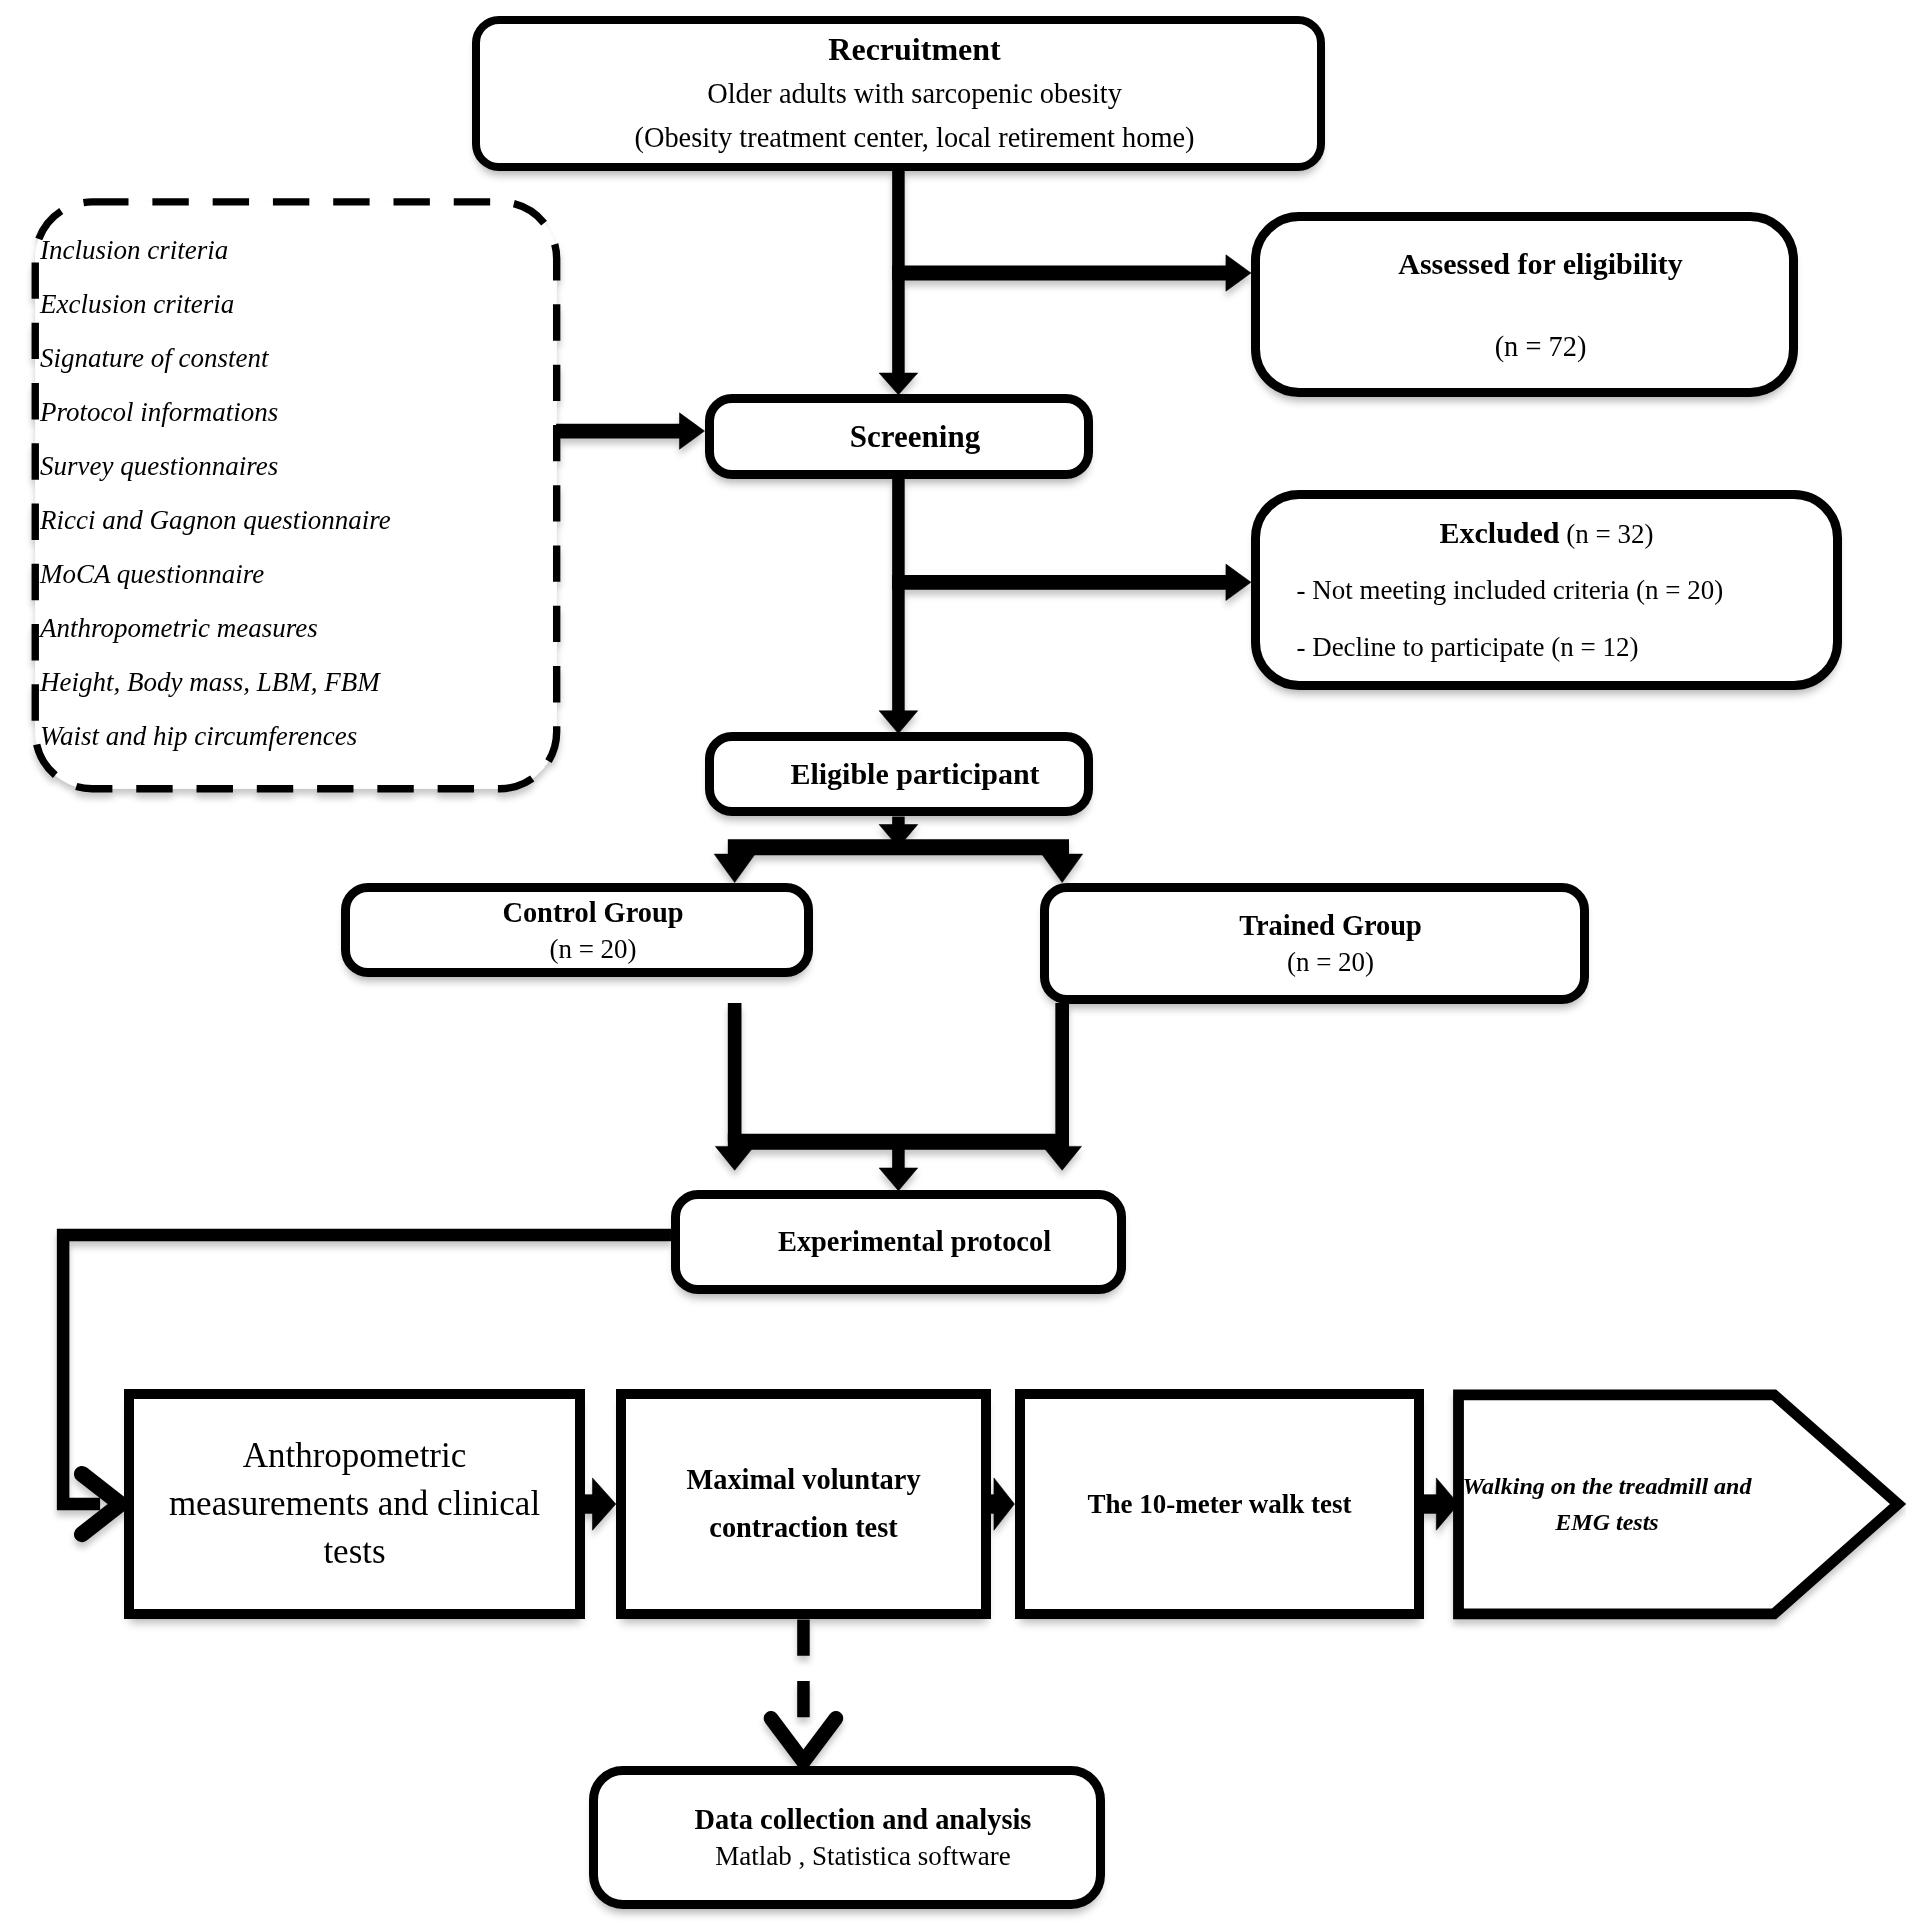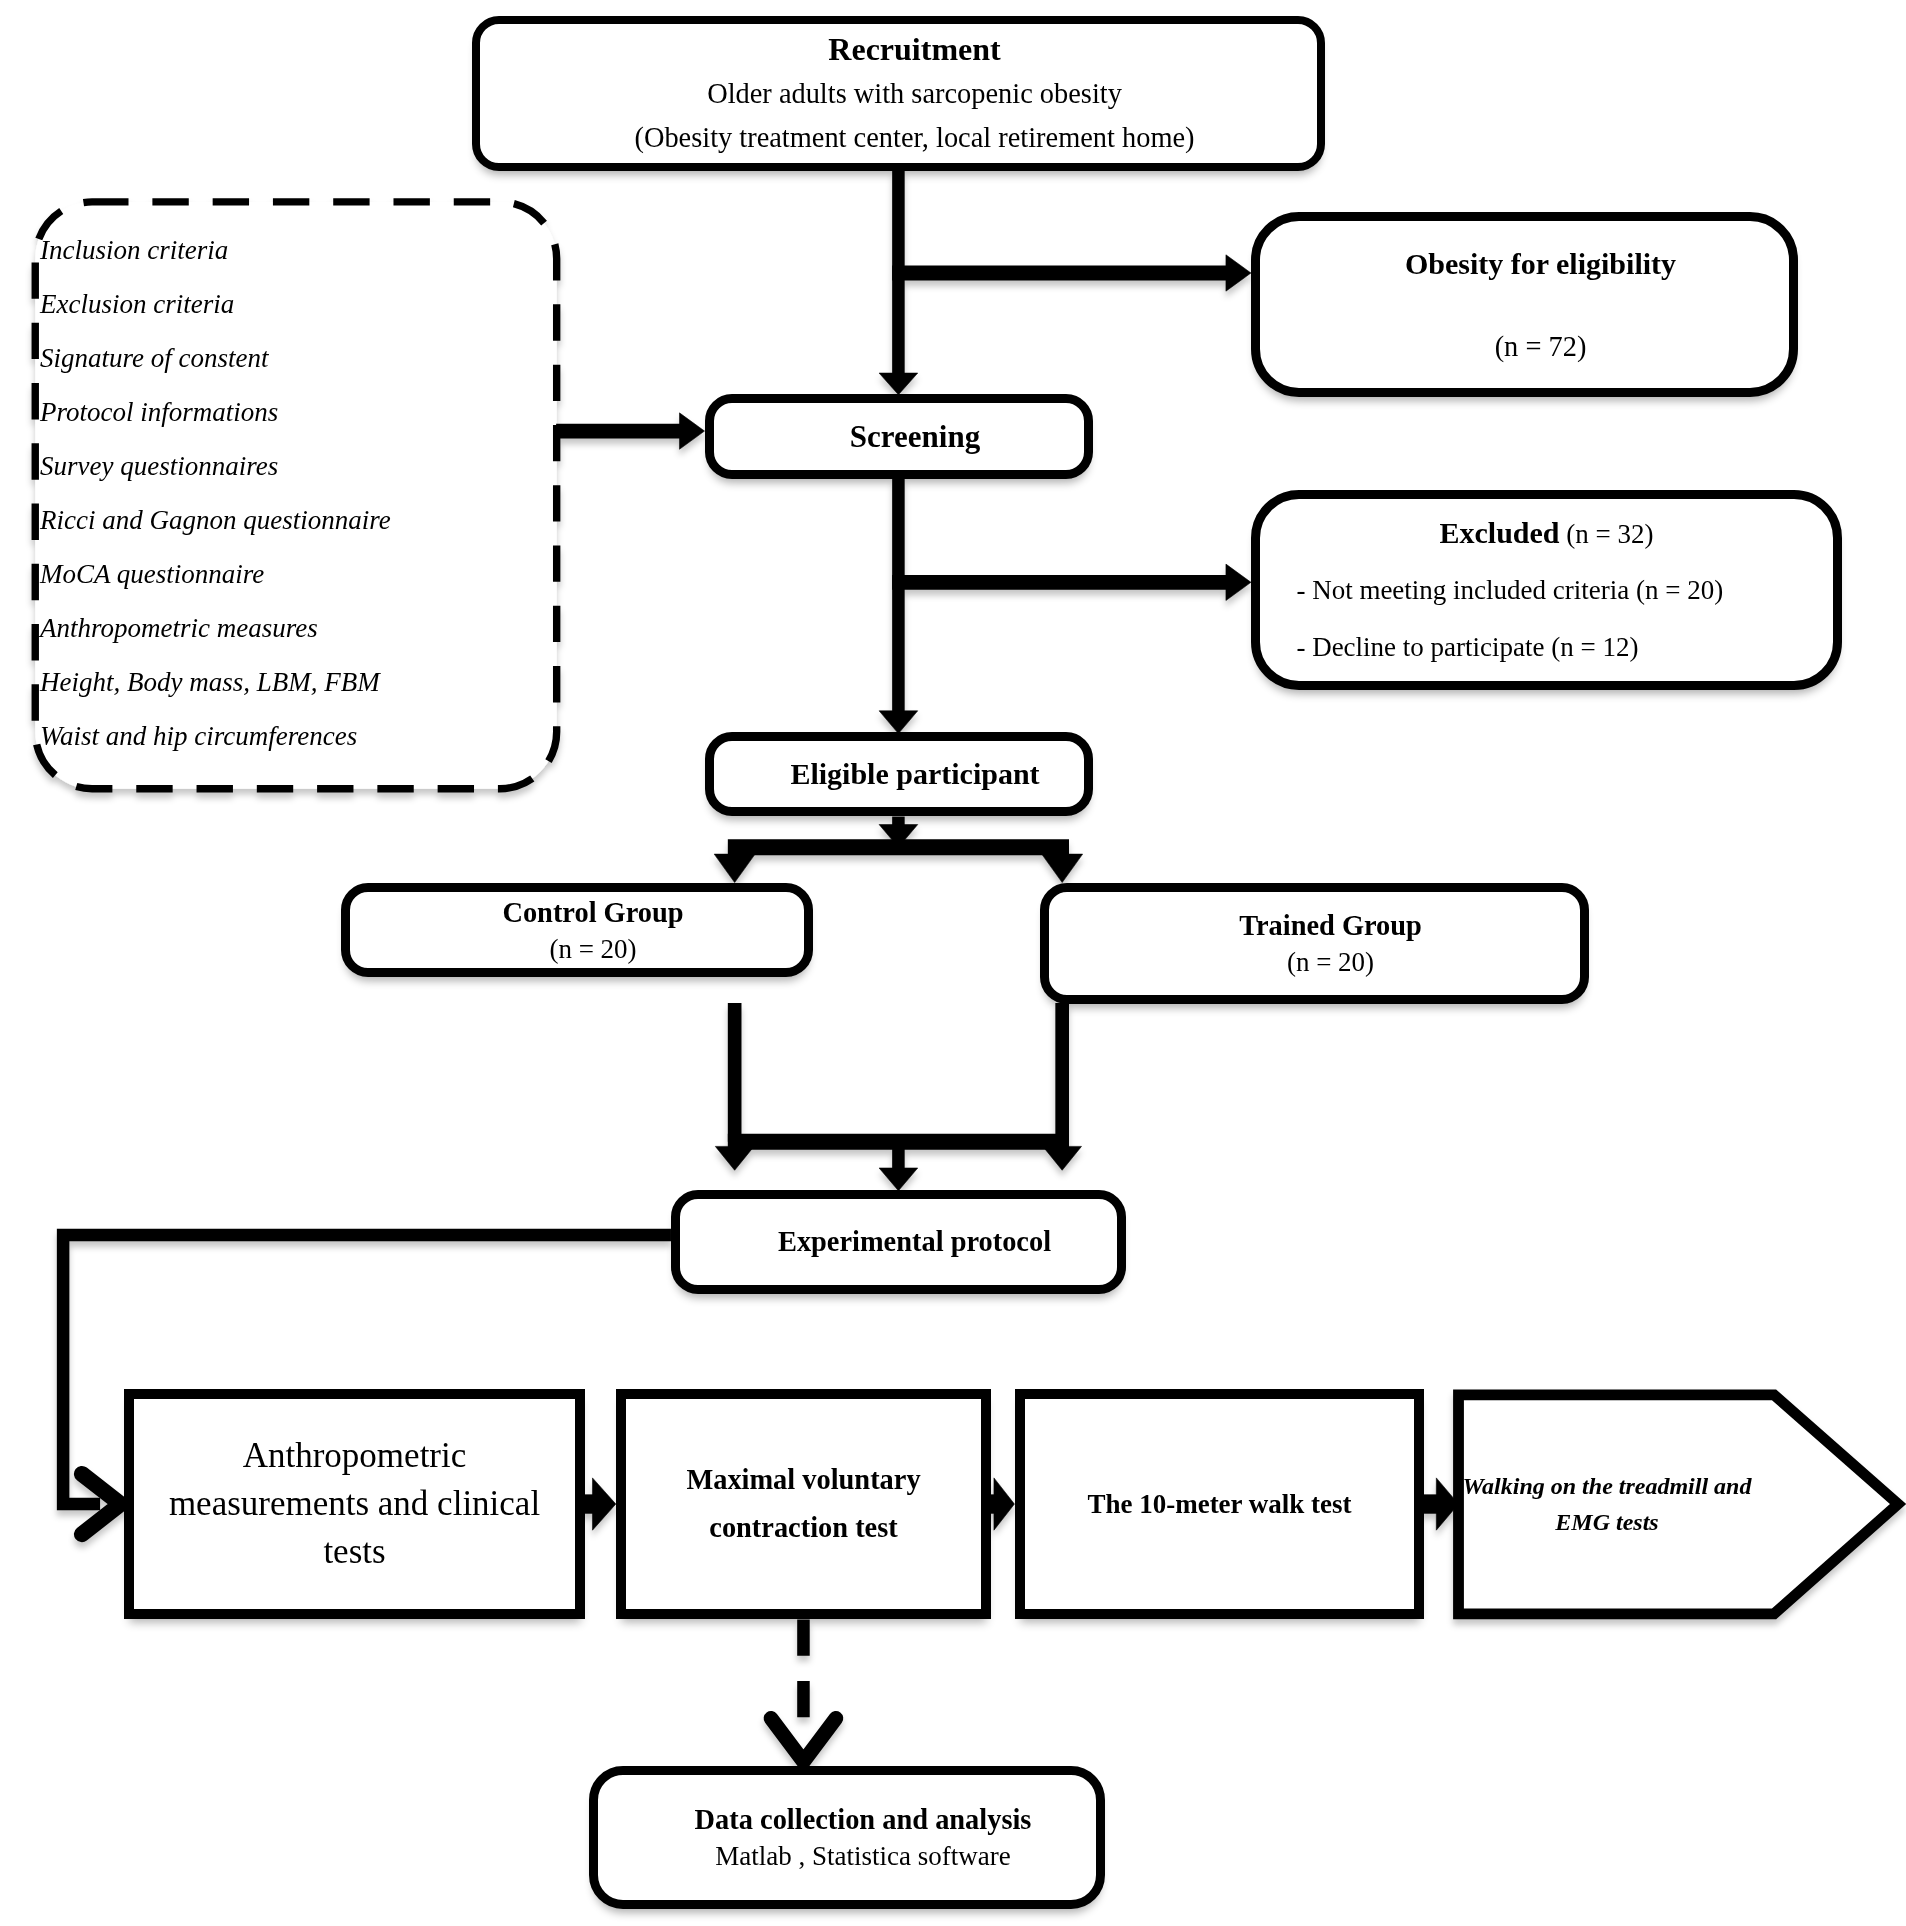--- a/index.html
+++ b/index.html
@@ -149,21 +149,21 @@
   <div class="item">Protocol informations</div>
   <div class="item">Survey questionnaires</div>
   <div class="item">Ricci and Gagnon questionnaire</div>
   <div class="item">MoCA questionnaire</div>
   <div class="item">Anthropometric measures</div>
   <div class="item">Height, Body mass, LBM, FBM</div>
   <div class="item">Waist and hip circumferences</div>
 </div>
 
 <div class="box r-lg" id="assessed">
-  <div class="title">Obesity for eligibility</div>
+  <div class="title">Assessed for eligibility</div>
   <div class="count">(n = 72)</div>
 </div>
 
 <div class="box r-sm" id="screening">
   <div class="title">Screening</div>
 </div>
 
 <div class="box r-lg" id="excluded">
   <div class="head">
     <span class="t-bold">Excluded</span><span> (n = 32)</span>

